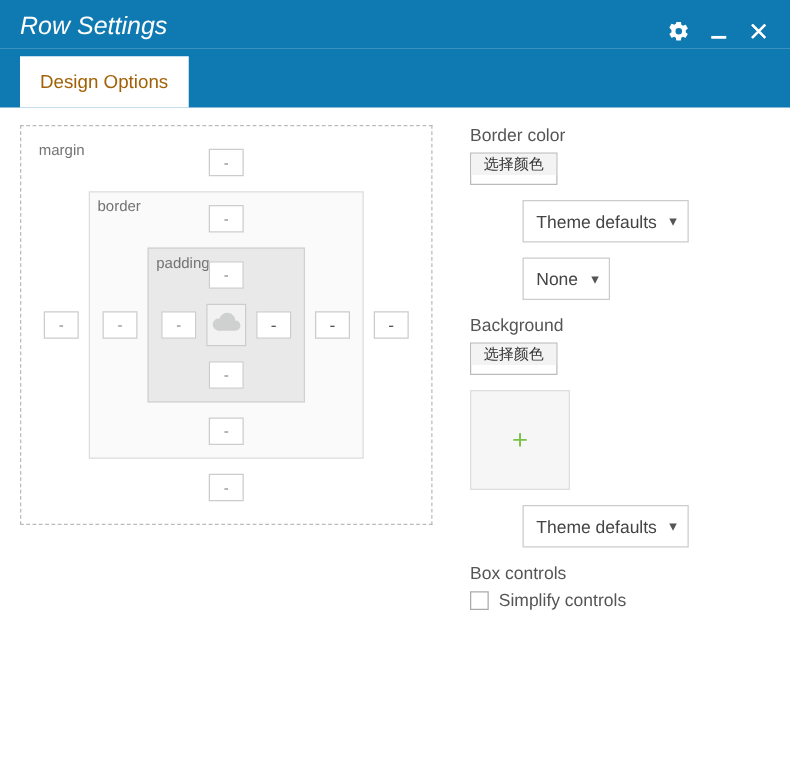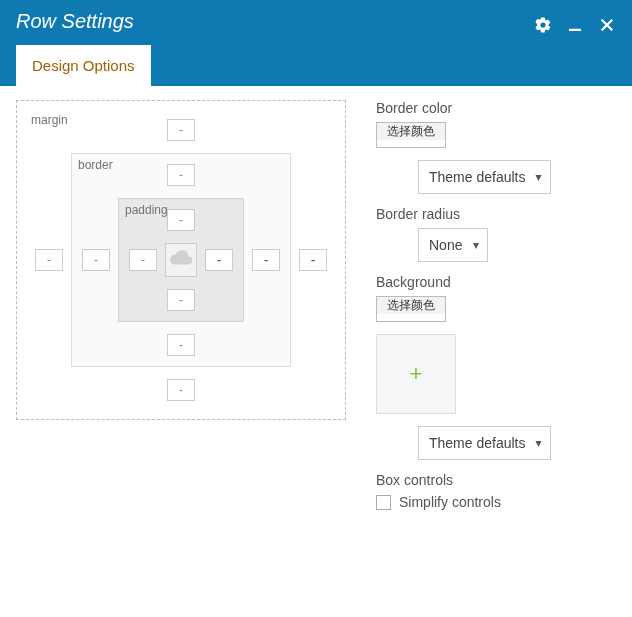--- a/index.html
+++ b/index.html
@@ -129,21 +129,20 @@
       </div>
     </div>
 
     <div class="row">
       <div class="select" style="min-width:130px">
         <span>Theme defaults</span>
       </div>
     </div>
 
     <div class="row">
-      <label>Border radius</label>
       <div class="select">
         <span>None</span>
       </div>
     </div>
 
     <div class="row">
       <label>Background</label>
       <div class="color-picker">
         <div class="color-swatch"></div>
         <button class="color-btn">选择颜色</button>

